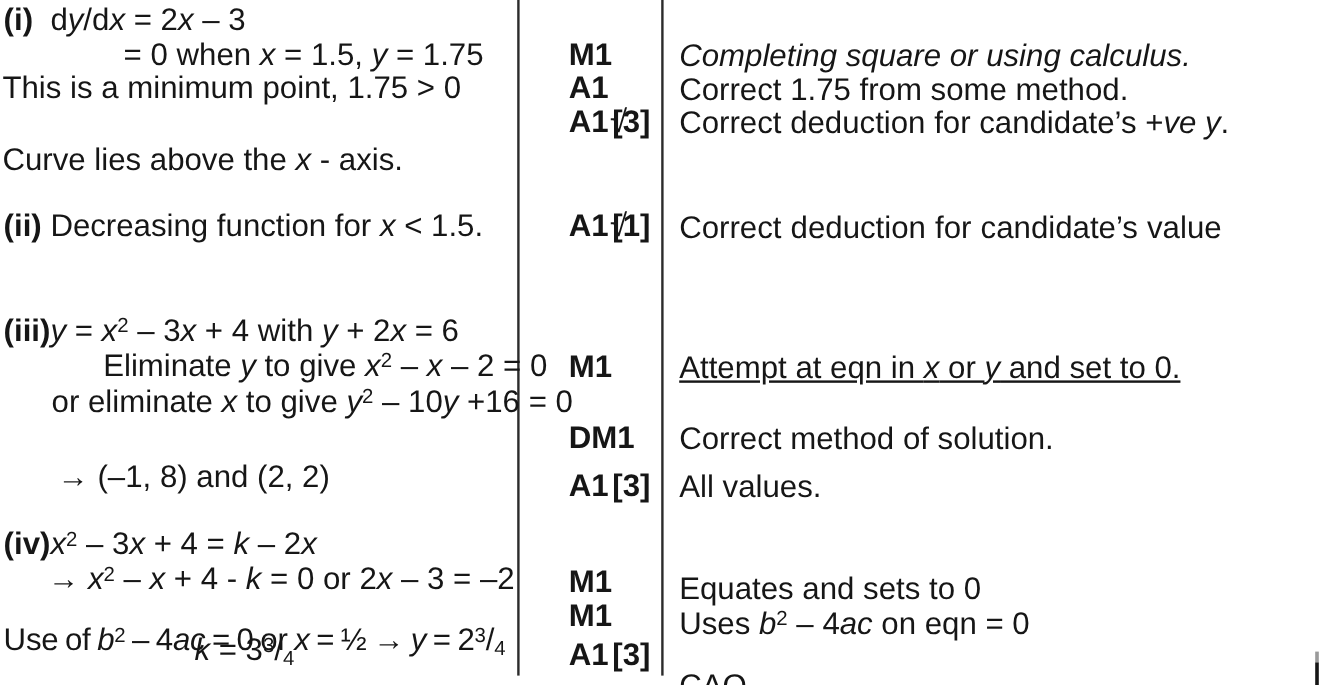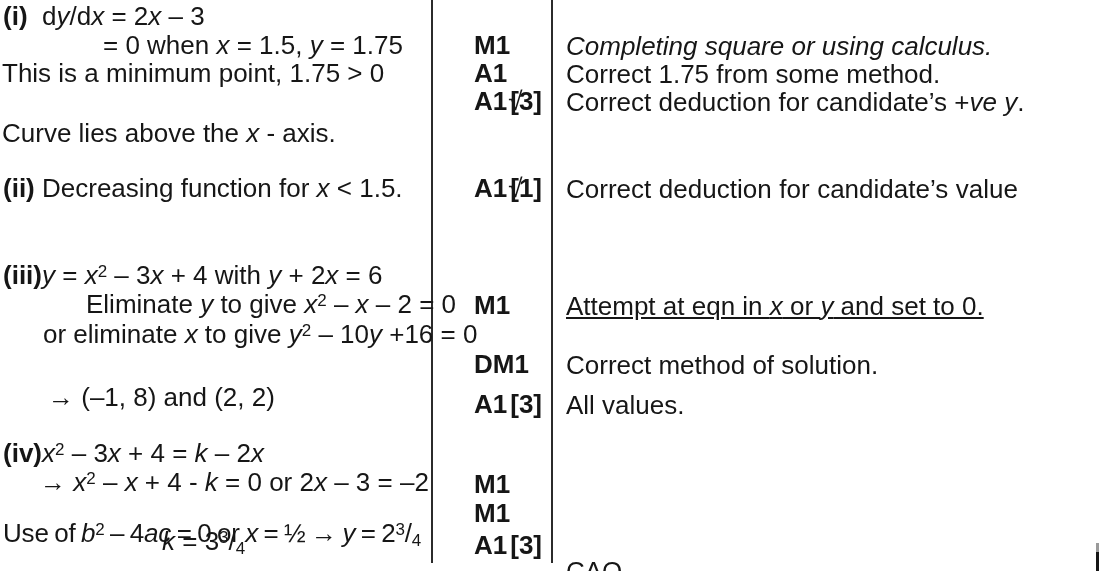--- a/index.html
+++ b/index.html
@@ -92,18 +92,20 @@
   <div class="t" style="left:3px;top:439px;"><b>(iv)</b><i>x</i><sup>2</sup> – 3<i>x</i> + 4 = <i>k</i> – 2<i>x</i></div>
   <div class="t" style="left:40px;top:468px;">→ <i>x</i><sup>2</sup> – <i>x</i> + 4 - <i>k</i> = 0 or 2<i>x</i> – 3 = –2</div>
   <div class="t tight" style="left:3px;top:519px;text-align:right;">Use of <i>b</i><sup>2</sup> – 4<i>ac</i> = 0 or <i>x</i> = ½ → <i>y</i> = 2<sup>3</sup>/<sub>4</sub></div>
   <div class="t" style="left:162px;top:527px;"><i>k</i> = 3<sup>3</sup>/<sub>4</sub></div>
 
   <div class="t mark" style="top:470px;"><span>M1</span><span class="tick"></span></div>
   <div class="t mark" style="top:499px;"><span>M1</span><span class="tick"></span></div>
   <div class="t mark" style="top:531px;"><span>A1</span><span class="tick"></span></div>
   <div class="t total" style="top:531px;">[3]</div>
 
+  <div class="t comment" style="top:476px;">Equates and sets to 0</div>
+  <div class="t comment" style="top:505px;">Uses <i>b</i><sup>2</sup> – 4<i>ac</i> on eqn = 0</div>
   <div class="t comment" style="top:557px;text-decoration:underline;">CAO</div>
 
   <div class="caret-top"></div>
   <div class="caret-bottom"></div>
 
 </div>
 
 </body></html>

